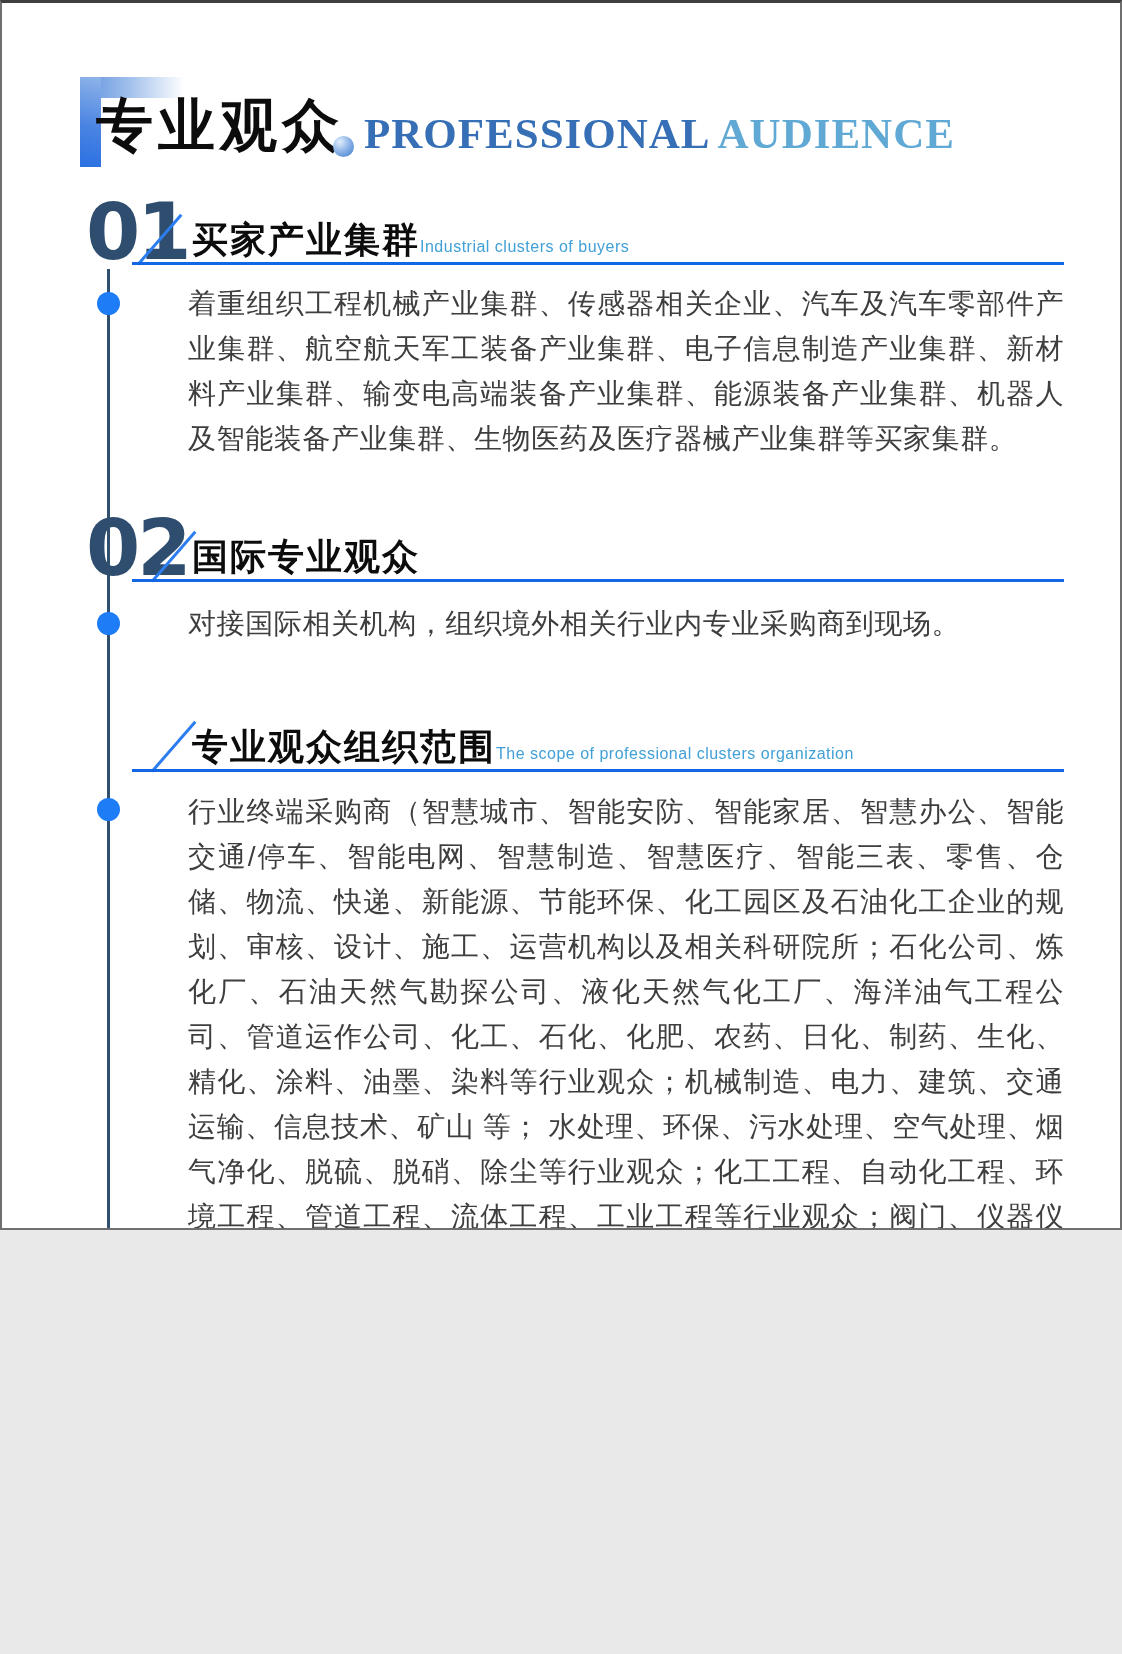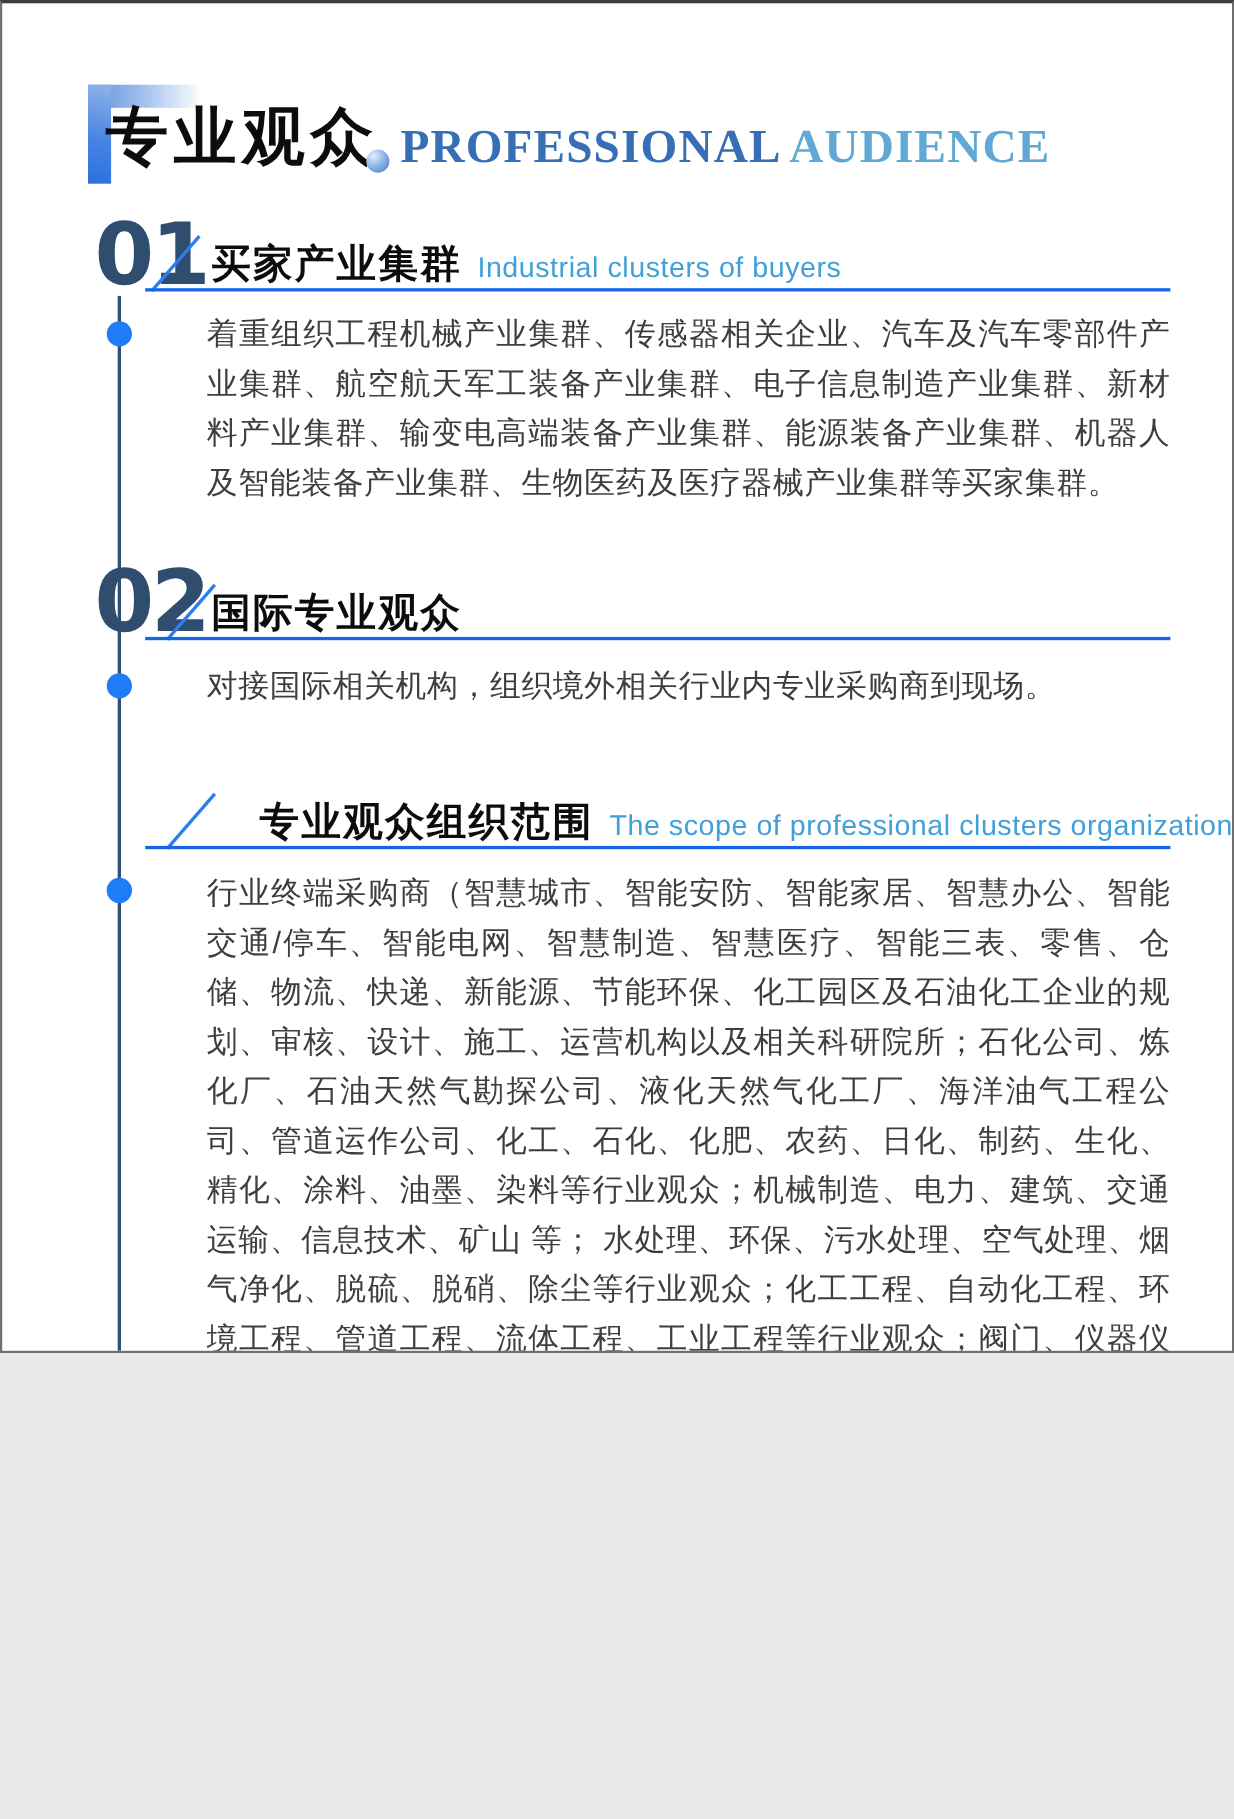--- a/index.html
+++ b/index.html
@@ -68,28 +68,28 @@
   .sec-slash {
     position:absolute; width:66px; height:3px; background:#2b7df0;
     transform:rotate(-49deg); transform-origin:left center;
   }
   .slash-1 { left:136px; top:260px; }
   .slash-2 { left:150px; top:577px; }
   .slash-3 { left:150px; top:767px; }
 
   .sec-head {
     position:absolute; left:190px;
-    display:flex; align-items:baseline; gap:14px; white-space:nowrap;
+    display:flex; align-items:baseline; white-space:nowrap;
   }
-  .head-1 { top:213px; } .head-2 { top:530px; } .head-3 { top:720px;margin-left:44px; }
+  .head-1 { top:213px; } .head-2 { top:530px; } .head-3 { top:720px; }
   .sec-title {
     font-size:36px; font-weight:900; color:#0c0c0c; letter-spacing:2px;
   }
   .sec-sub {
-    font-size:26px; font-weight:400; color:#41a0d7; letter-spacing:0.5px;
+    font-size:16px; font-weight:400; color:#41a0d7; letter-spacing:0.5px;
   }
 
   .sec-rule {
     position:absolute; left:130px; width:932px; height:3px; background:#1467e4;
   }
   .rule-1 { top:259px; } .rule-2 { top:576px; } .rule-3 { top:766px; }
 
   .sec-body {
     position:absolute; left:186px; width:876px;
     font-size:28px; line-height:45px; color:#3e3e3e;

